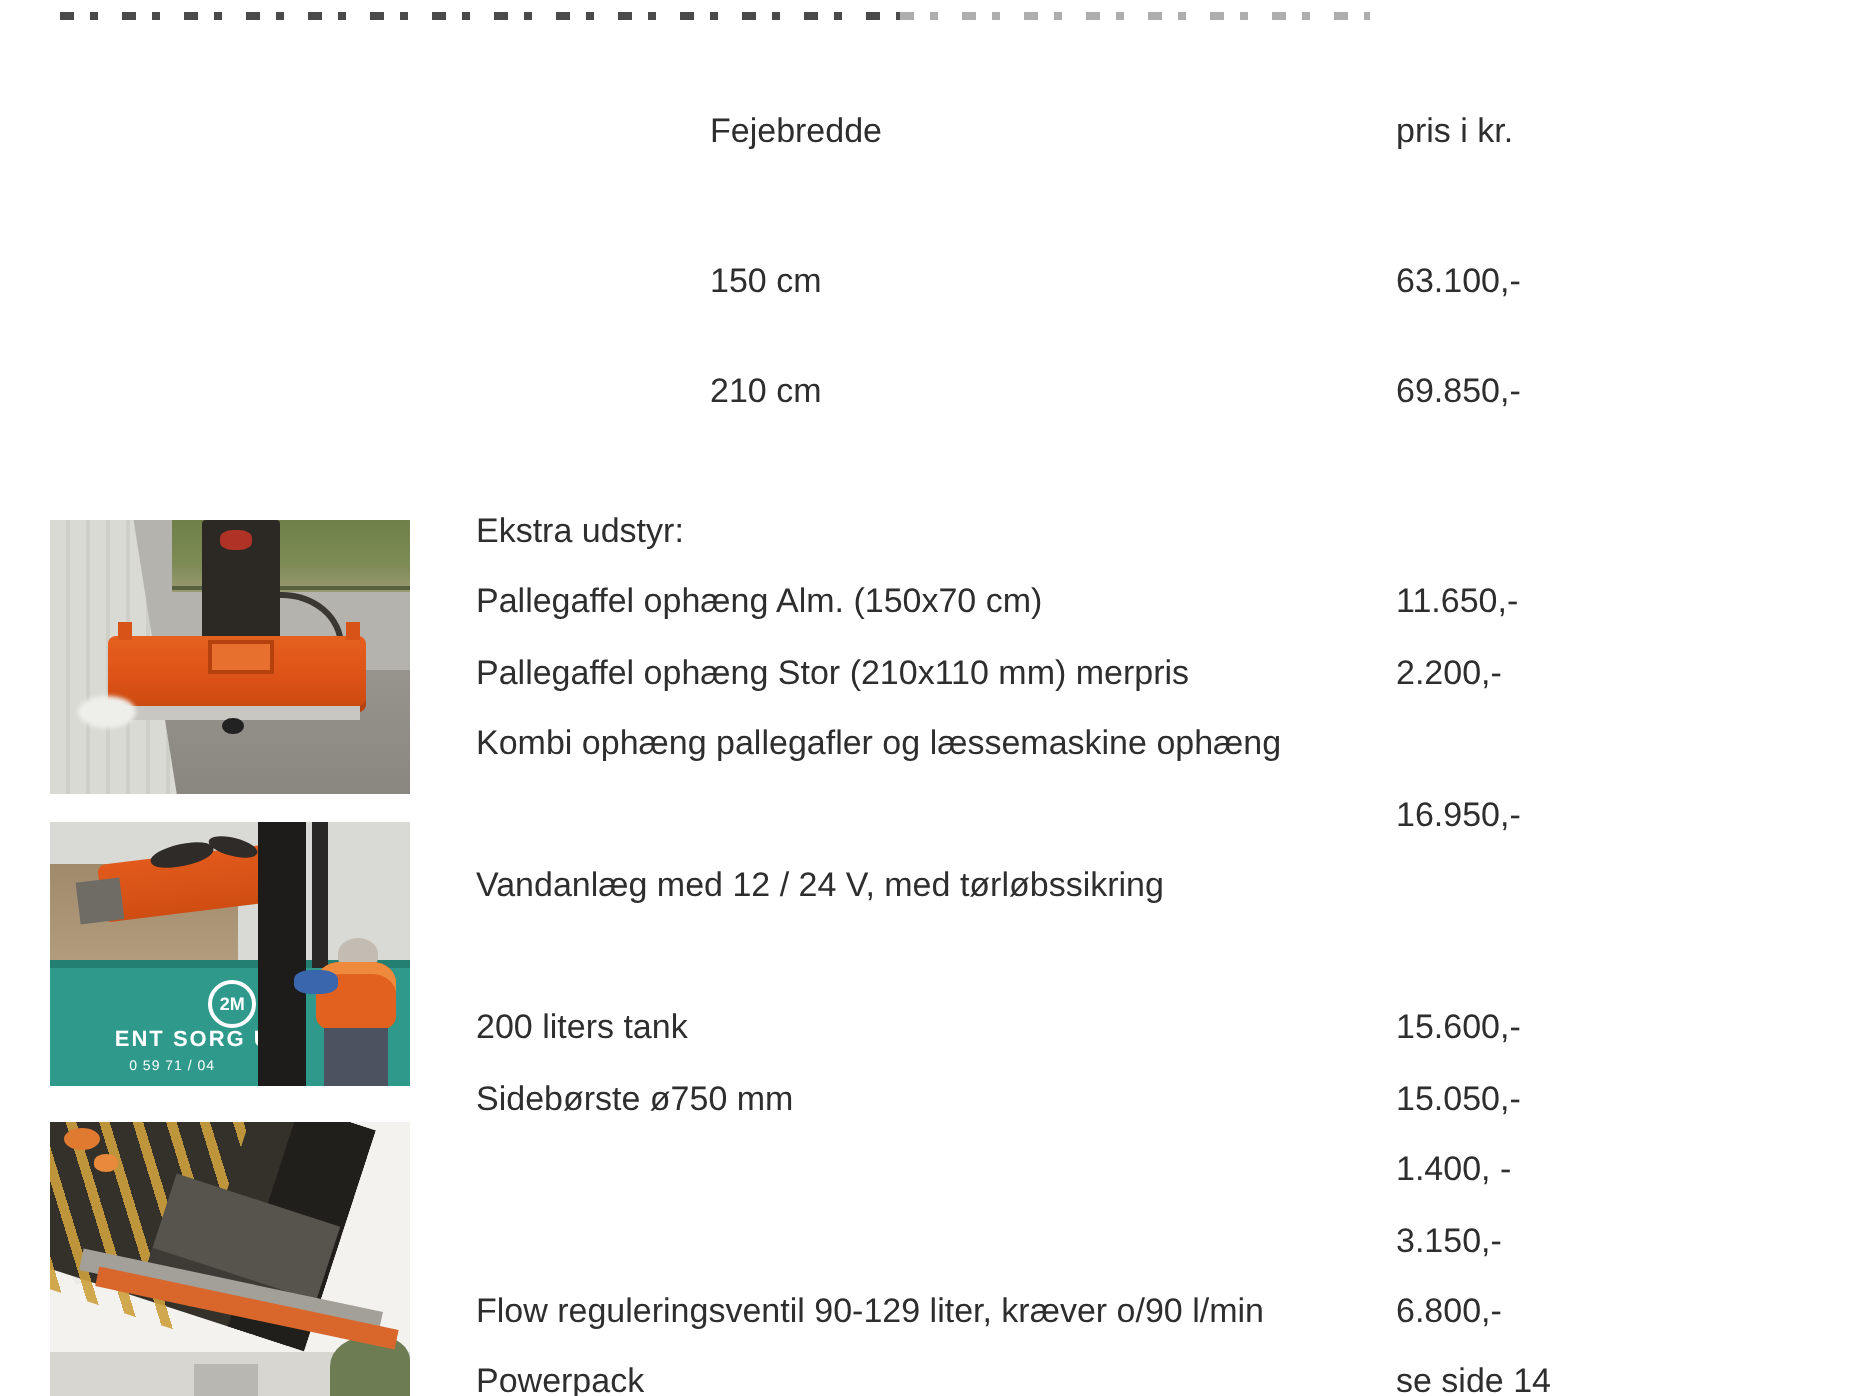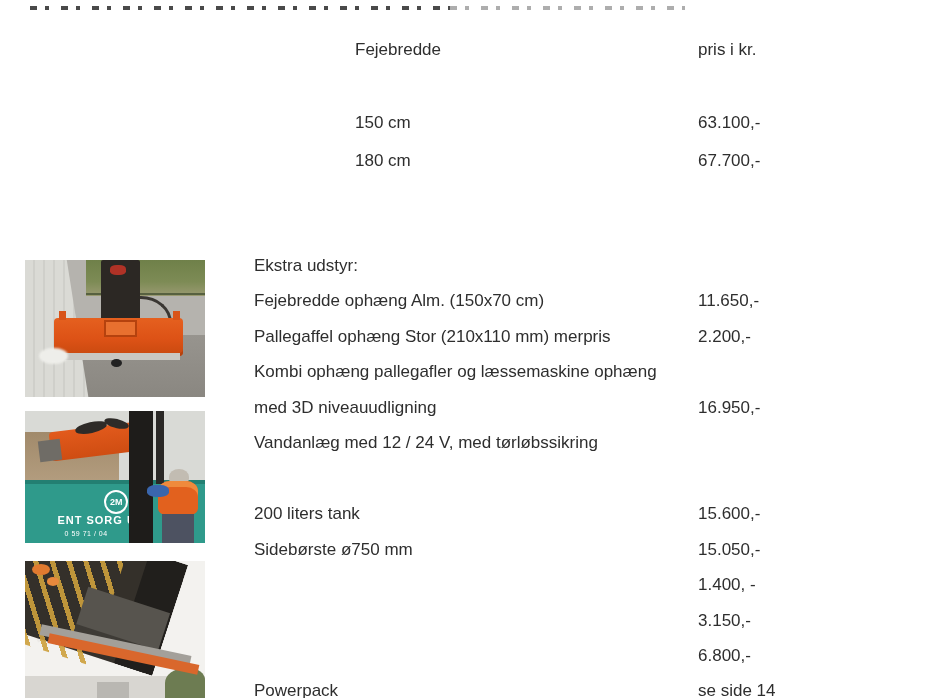--- a/index.html
+++ b/index.html
@@ -8,21 +8,21 @@
     background:#ffffff; font-family:"Liberation Sans", sans-serif;
     color:#2e2e2e; font-size:17px;
   }
 
   
   .clip-strip { position:absolute; top:6px; height:4px; background:repeating-linear-gradient(90deg,#4a4a4a 0 7px, transparent 7px 15px, #4a4a4a 15px 19px, transparent 19px 31px); }
   .clip-strip.faint { opacity:.45; }
 
   
   .line { position:absolute; left:0; width:930px; height:26px; white-space:nowrap; }
-  .lbl  { position:absolute; left:254px; top:0; }
+  .lbl  { position:absolute; left:238px; top:0; }
   .tlbl { position:absolute; left:355px; top:0; }
   .prc  { position:absolute; left:698px; top:0; }
 
   
   .photo { position:absolute; left:25px; width:180px; overflow:hidden; background:#cfcdc8; }
   .photo * { position:absolute; }
 
   
   .p1-road   { left:0; top:0; width:100%; height:60%; background:#b5b3ae; }
   .p1-grass  { left:34%; top:0; width:66%; height:26%; background:linear-gradient(180deg,#6f8049 0%, #7d8b55 60%, #9a9a72 100%); }
@@ -78,50 +78,49 @@
   .p3-box    { left:40%; top:88%; width:18%; height:12%; background:#b9b7b2; }
 </style>
 </head>
 <body>
 
 <div id="page">
 
   <div class="clip-strip" style="left:30px; width:420px;"></div>
   <div class="clip-strip faint" style="left:450px; width:235px;"></div>
 
-  <div class="line" style="top:40px;">
+  <div class="line" style="top:56px;">
     <span class="tlbl">Fejebredde</span>
     <span class="prc">pris i kr.</span>
   </div>
-  <div class="line" style="top:113px;">
+  <div class="line" style="top:131px;">
     <span class="tlbl">150 cm</span>
     <span class="prc">63.100,-</span>
   </div>
-  <div class="line" style="top:151px;">
-    <span class="tlbl">180 cm</span>
-    <span class="prc">67.700,-</span>
+  <div class="line" style="top:186px;">
+    <span class="tlbl">210 cm</span>
+    <span class="prc">69.850,-</span>
   </div>
 
   <div class="line" style="top:256px;">
     <span class="lbl">Ekstra udstyr:</span>
   </div>
   <div class="line" style="top:291px;">
-    <span class="lbl">Fejebredde ophæng Alm. (150x70 cm)</span>
+    <span class="lbl">Pallegaffel ophæng Alm. (150x70 cm)</span>
     <span class="prc">11.650,-</span>
   </div>
   <div class="line" style="top:327px;">
     <span class="lbl">Pallegaffel ophæng Stor (210x110 mm) merpris</span>
     <span class="prc">2.200,-</span>
   </div>
   <div class="line" style="top:362px;">
     <span class="lbl">Kombi ophæng pallegafler og læssemaskine ophæng</span>
     <span class="prc"></span>
   </div>
   <div class="line" style="top:398px;">
-    <span class="lbl">med 3D niveauudligning</span>
     <span class="prc">16.950,-</span>
   </div>
   <div class="line" style="top:433px;">
     <span class="lbl">Vandanlæg med 12 / 24 V, med tørløbssikring</span>
     <span class="prc"></span>
   </div>
   <div class="line" style="top:504px;text-decoration:underline;">
     <span class="lbl">200 liters tank</span>
     <span class="prc">15.600,-</span>
   </div>
@@ -129,20 +128,21 @@
     <span class="lbl">Sidebørste ø750 mm</span>
     <span class="prc">15.050,-</span>
   </div>
   <div class="line" style="top:575px;">
     <span class="prc">1.400, -</span>
   </div>
   <div class="line" style="top:611px;">
     <span class="prc">3.150,-</span>
   </div>
   <div class="line" style="top:646px;">
+    <span class="lbl">Flow reguleringsventil 90-129 liter, kræver o/90 l/min</span>
     <span class="prc">6.800,-</span>
   </div>
   <div class="line" style="top:681px;">
     <span class="lbl">Powerpack</span>
     <span class="prc">se side 14</span>
   </div>
 
   <div class="photo" style="top:260px; height:137px;">
     <div class="p1-road"></div>
     <div class="p1-grass"></div>

